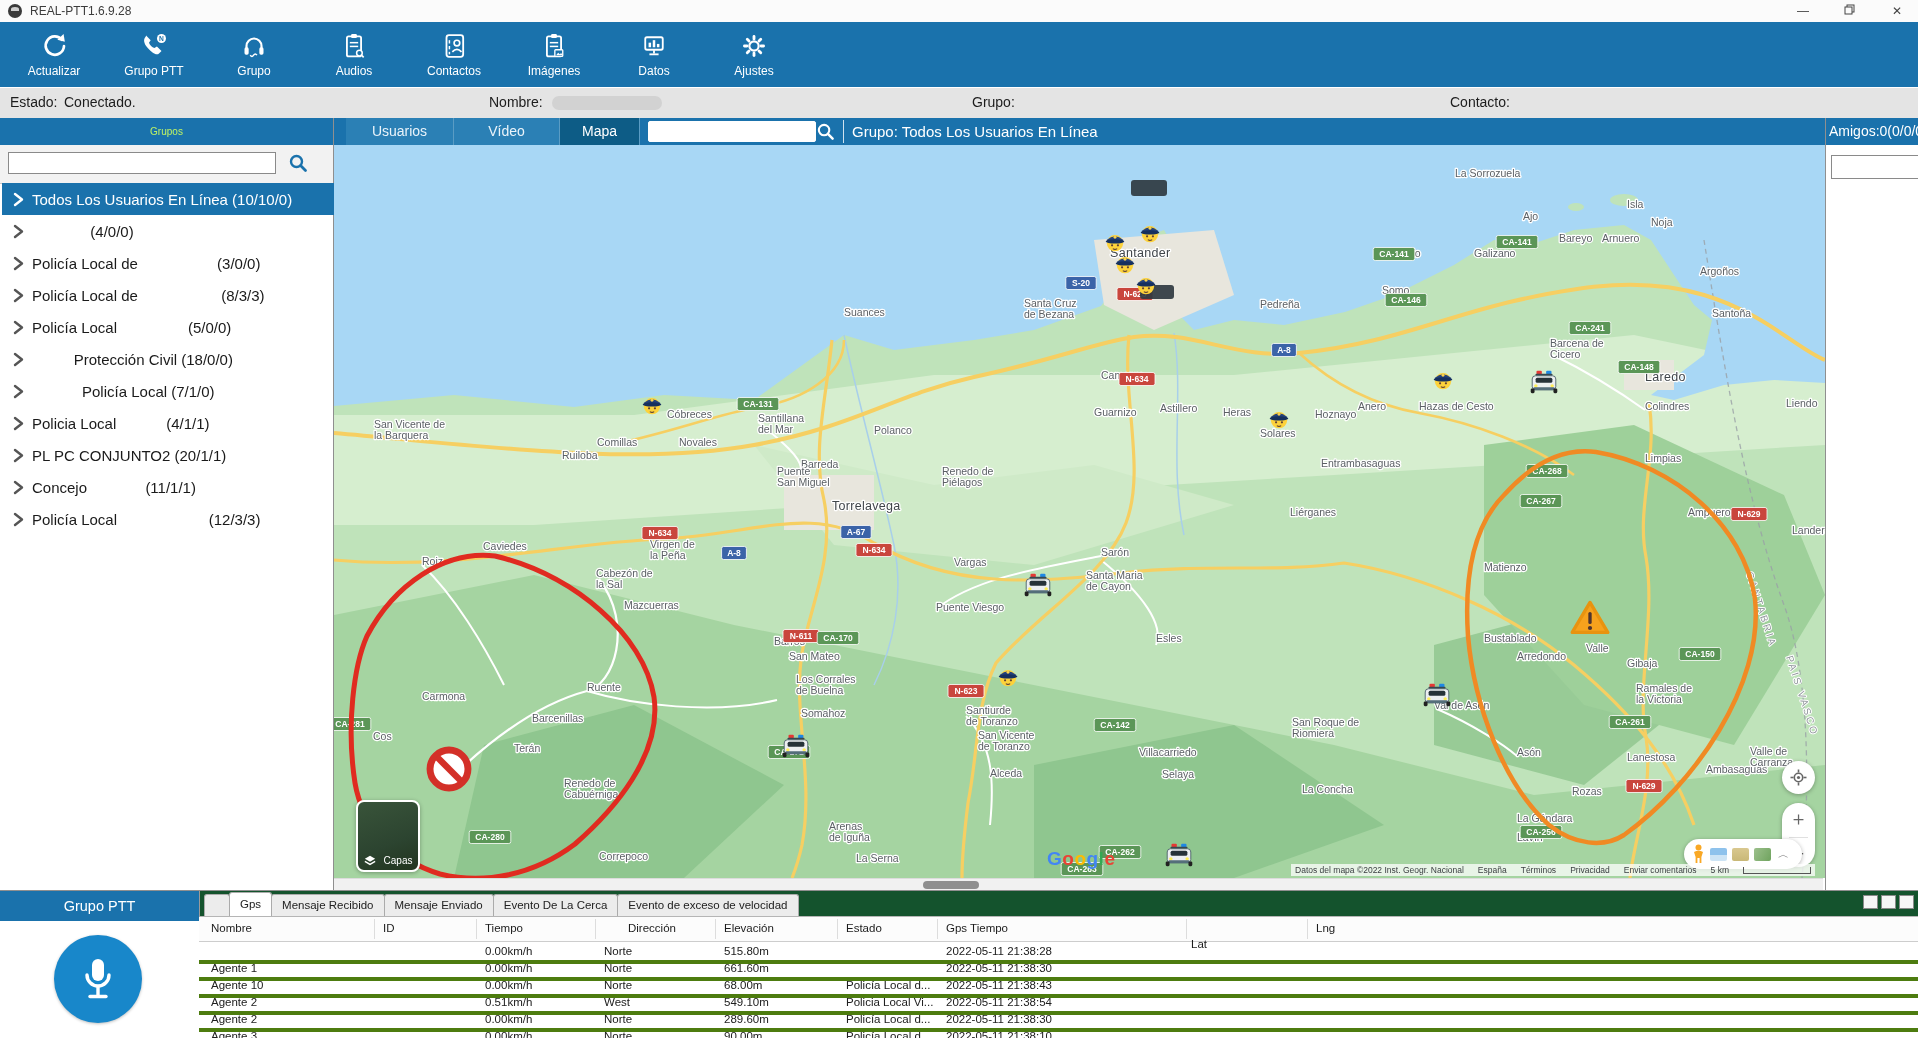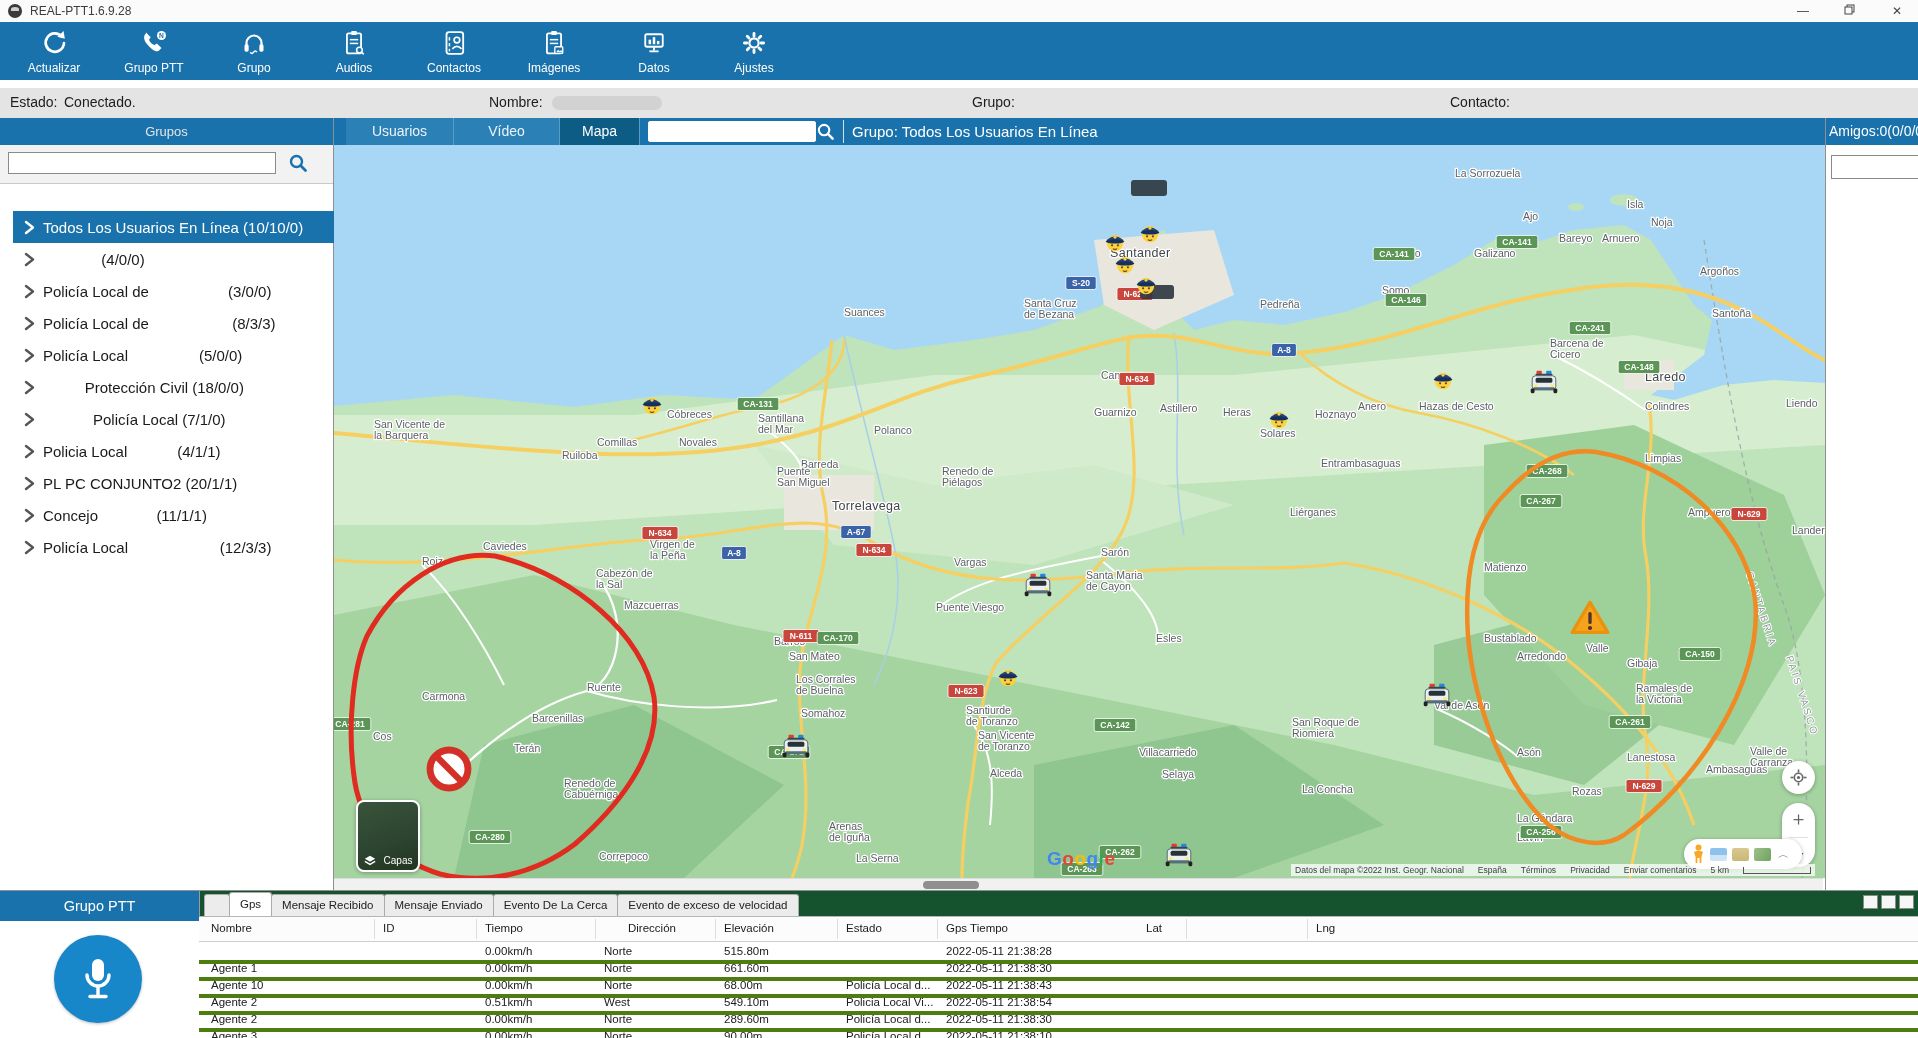--- a/index.html
+++ b/index.html
@@ -5,35 +5,35 @@
   html,body{margin:0;padding:0;}
   body{width:1918px;height:1038px;position:relative;overflow:hidden;background:#fff;
        font-family:"Liberation Sans",sans-serif;-webkit-font-smoothing:antialiased;}
   
   .titlebar{position:absolute;left:0;top:0;width:1918px;height:22px;background:#fbfbfb;border-bottom:1px solid #d9d9d9;}
   .app-ico{position:absolute;left:8px;top:4px;width:14px;height:14px;border-radius:50%;background:#3a3a3a;}
   .app-ico:after{content:"";position:absolute;left:3px;top:3px;width:8px;height:4px;border-radius:50% 50% 0 0;background:#cfcfcf;}
   .app-title{position:absolute;left:30px;top:4px;font-size:12px;color:#3c3c3c;}
   .winbtn{position:absolute;top:0;width:34px;height:22px;text-align:center;line-height:22px;font-size:12px;color:#444;cursor:pointer;}
   
-  .toolbar{position:absolute;left:0;top:22px;width:1918px;height:58px;background:#1a72ac;display:flex;align-items:center;padding-left:4px;box-sizing:border-box;}
+  .toolbar{position:absolute;left:0;top:22px;width:1918px;height:65px;background:#1a72ac;display:flex;align-items:center;padding-left:4px;box-sizing:border-box;}
   .tb-item{width:100px;height:58px;display:flex;flex-direction:column;align-items:center;justify-content:center;color:#fff;cursor:pointer;}
   .tb-item svg{width:30px;height:30px;}
   .tb-item span{font-size:12px;margin-top:3px;}
   
   .statusbar{position:absolute;left:0;top:88px;width:1918px;height:30px;background:#e4e4e4;border-bottom:1px solid #adadad;font-size:14px;color:#1c1c1c;}
   .statusbar .lab{position:absolute;top:6px;}
   .redact{position:absolute;background:#d2d2d2;border-radius:7px;}
   
   .sidebar{position:absolute;left:0;top:118px;width:334px;height:772px;background:#fff;border-right:1px solid #8f8f8f;box-sizing:border-box;}
-  .side-head{height:32px;background:#1a72ac;color:#e5e5e5;font-size:13px;text-align:center;line-height:27px;}
+  .side-head{height:32px;background:#1a72ac;color:#bef264;font-size:10px;text-align:center;line-height:27px;}
   .side-search{position:absolute;left:0;top:27px;width:100%;height:38px;border-bottom:1px solid #c9c9c9;background:#f2f2f2;}
   .side-search input{position:absolute;left:8px;top:7px;width:258px;height:20px;border:1px solid #8a8a8a;font-size:13px;padding:0 4px;background:#fff;}
   .side-search .mag{position:absolute;left:288px;top:8px;width:20px;height:20px;color:#1a72ac;cursor:pointer;}
-  .tree{position:absolute;left:13px;top:65px;width:100%;margin-top:28px;}
+  .tree{position:absolute;left:2px;top:65px;width:100%;}
   .tree-item{height:32px;display:flex;align-items:center;font-size:15px;color:#1a1a1a;white-space:pre;cursor:pointer;}
   .tree-item .chv{width:14px;height:15px;margin:0 6px 0 10px;flex:none;color:#555;}
   .tree-item.sel{background:#1a72ac;color:#fff;}
   .tree-item.sel .chv{color:#fff;}
   
   .center-head{position:absolute;left:334px;top:118px;width:1491px;height:27px;background:#1a72ac;}
   .ctab{position:absolute;top:0;height:27px;line-height:27px;text-align:center;color:#eaf3fa;font-size:14px;background:#2b80b5;border-right:1px solid #5a9cc4;box-sizing:border-box;cursor:pointer;}
   .ctab.active{background:#0d5c86;color:#fff;}
   .chead-search{position:absolute;left:314px;top:3px;width:158px;height:19px;background:#fff;border:1px solid #fff;border-radius:2px;font-size:13px;padding:0 4px;}
   .chead-mag{position:absolute;left:482px;top:4px;width:19px;height:19px;color:#fff;cursor:pointer;}
@@ -660,21 +660,21 @@
       <span style="left: 286px;">Tiempo</span>
       <i class="gh-sep" style="left: 277px;"></i>
       <span style="left: 405px; padding-left: 24px;">Dirección</span>
       <i class="gh-sep" style="left: 396px;"></i>
       <span style="left: 525px;">Elevación</span>
       <i class="gh-sep" style="left: 516px;"></i>
       <span style="left: 647px;">Estado</span>
       <i class="gh-sep" style="left: 638px;"></i>
       <span style="left: 747px;">Gps Tiempo</span>
       <i class="gh-sep" style="left: 738px;"></i>
-      <span style="left: 947px;">Lat</span>
+      <span style="left: 992px; margin-top: 16px;">Lat</span>
       <i class="gh-sep" style="left: 987px;"></i>
       <span style="left: 1117px;">Lng</span>
       <i class="gh-sep" style="left: 1108px;"></i>
     </div>
   <div class="grid-rows" id="grid-rows">
       <div class="grow" style="top: 0px;">
         <span style="left: 286px;">0.00km/h</span>
         <span style="left: 405px;">Norte</span>
         <span style="left: 525px;">515.80m</span>
         <span style="left: 747px;">2022-05-11 21:38:28</span>

